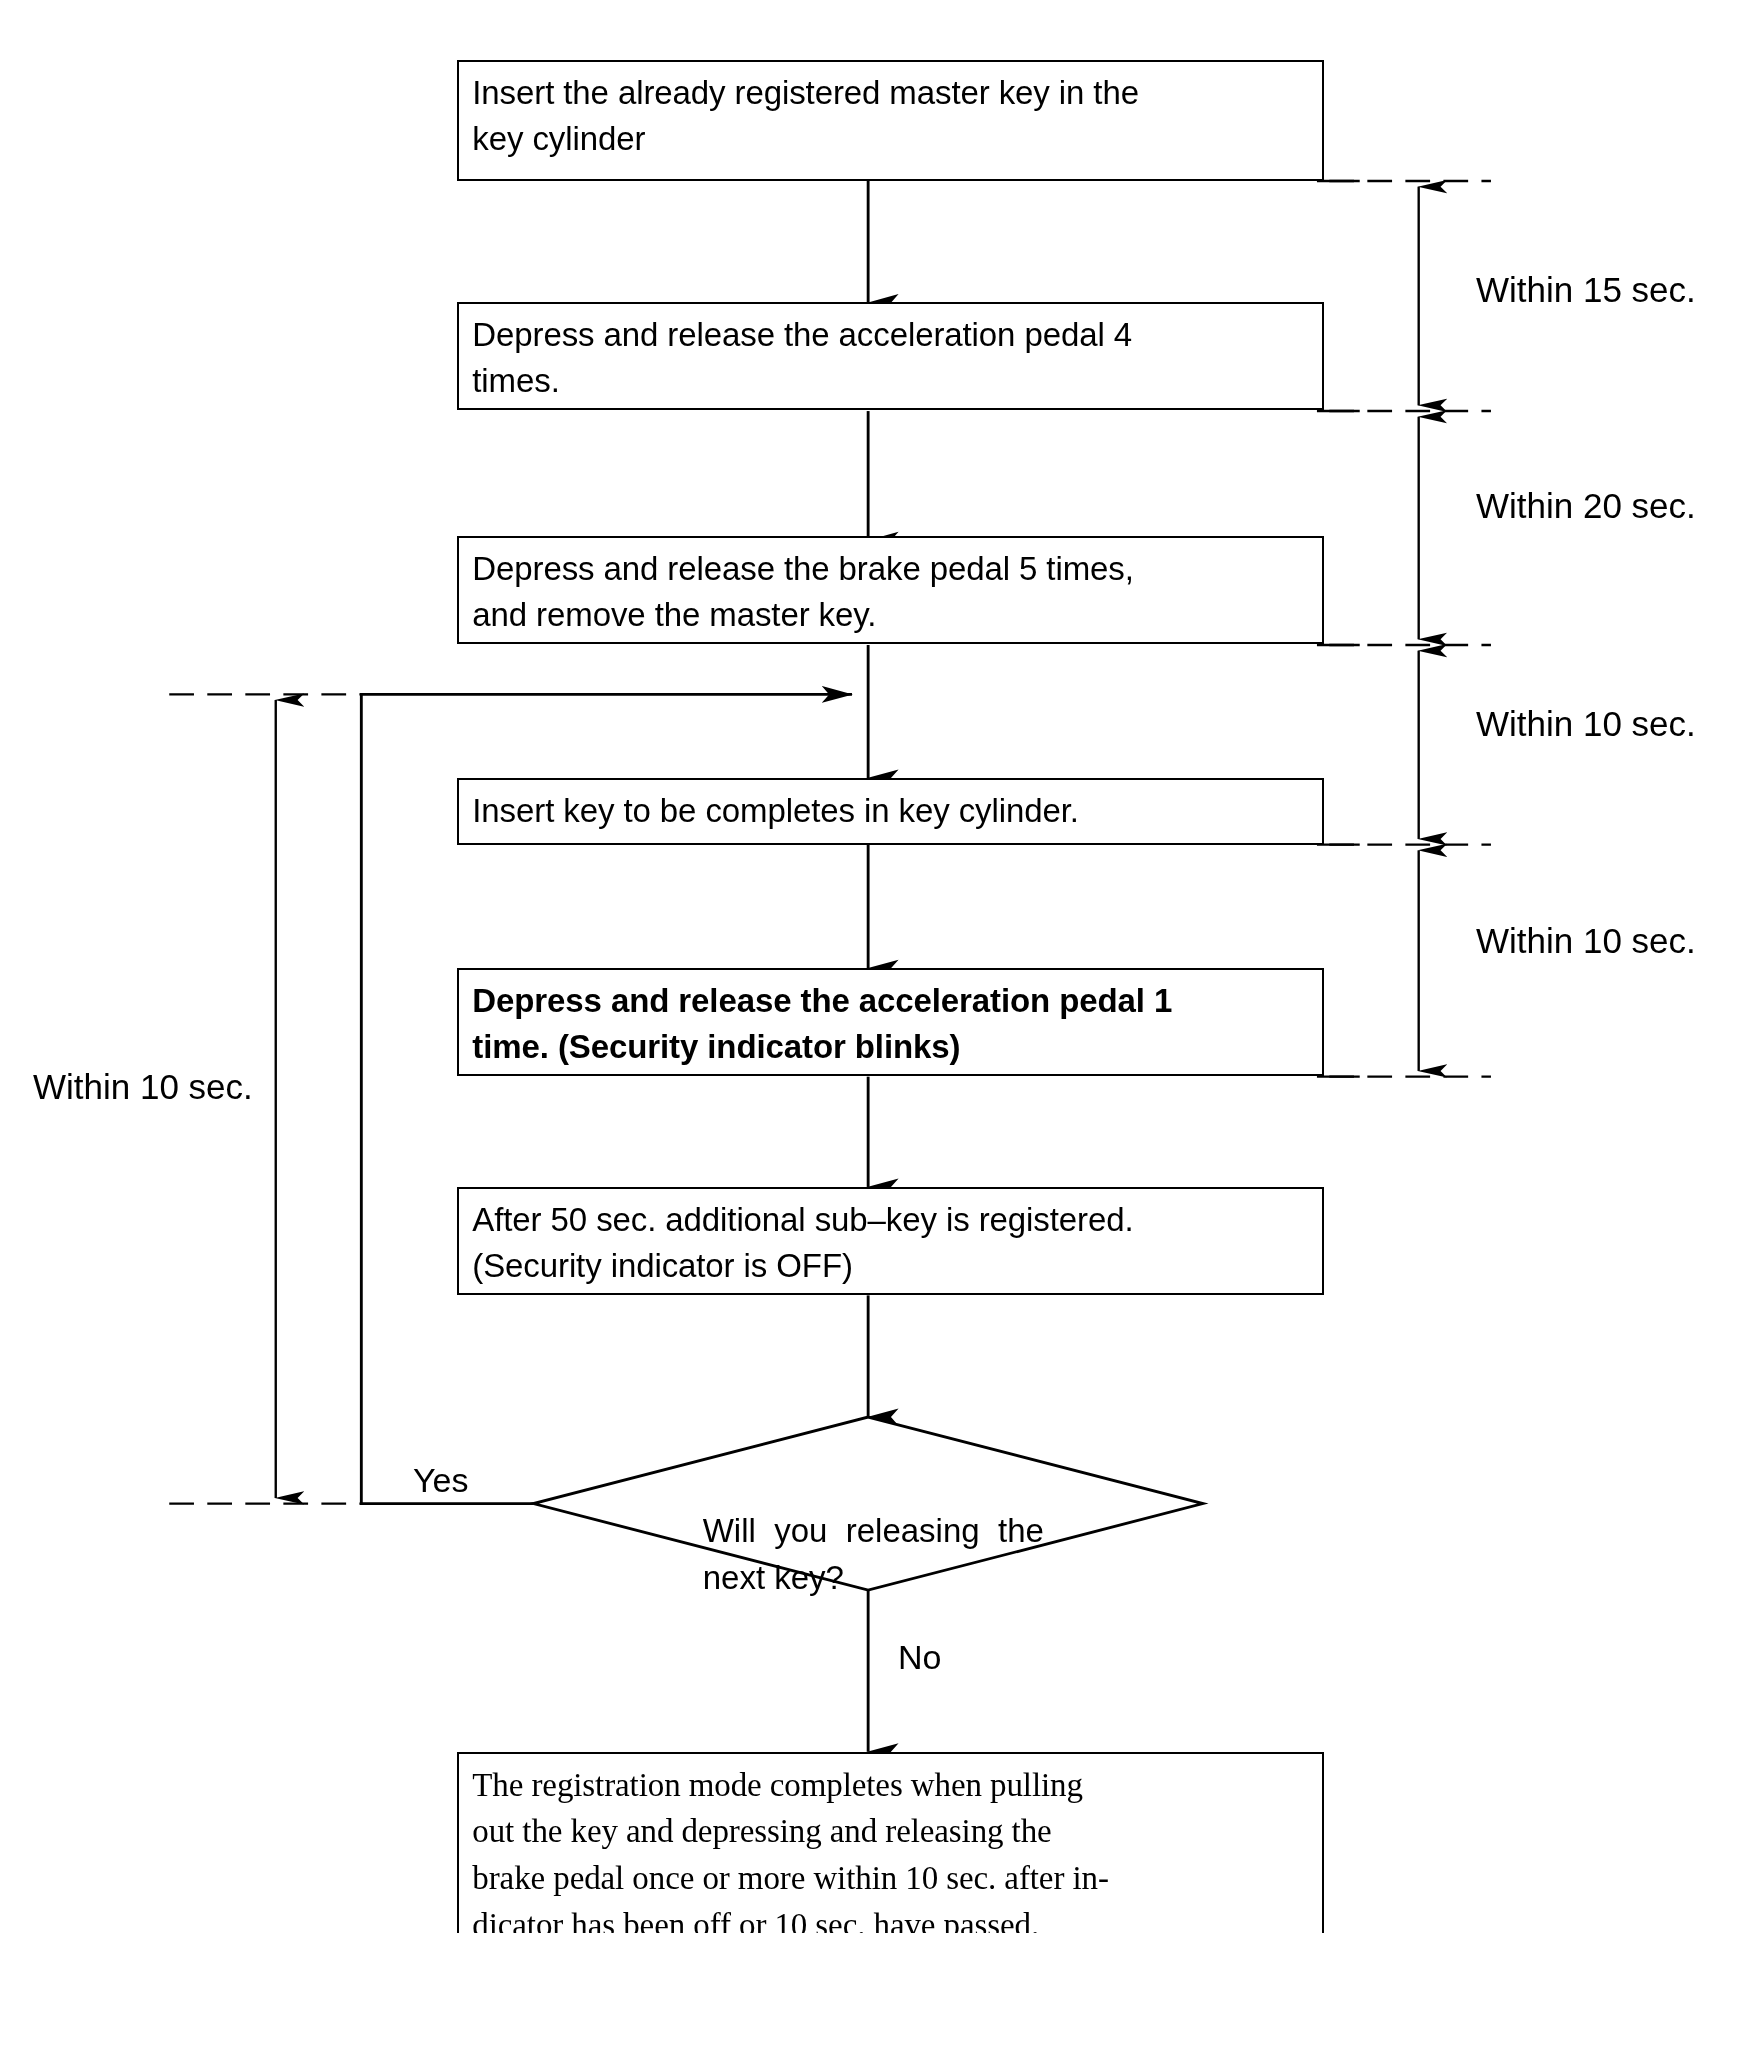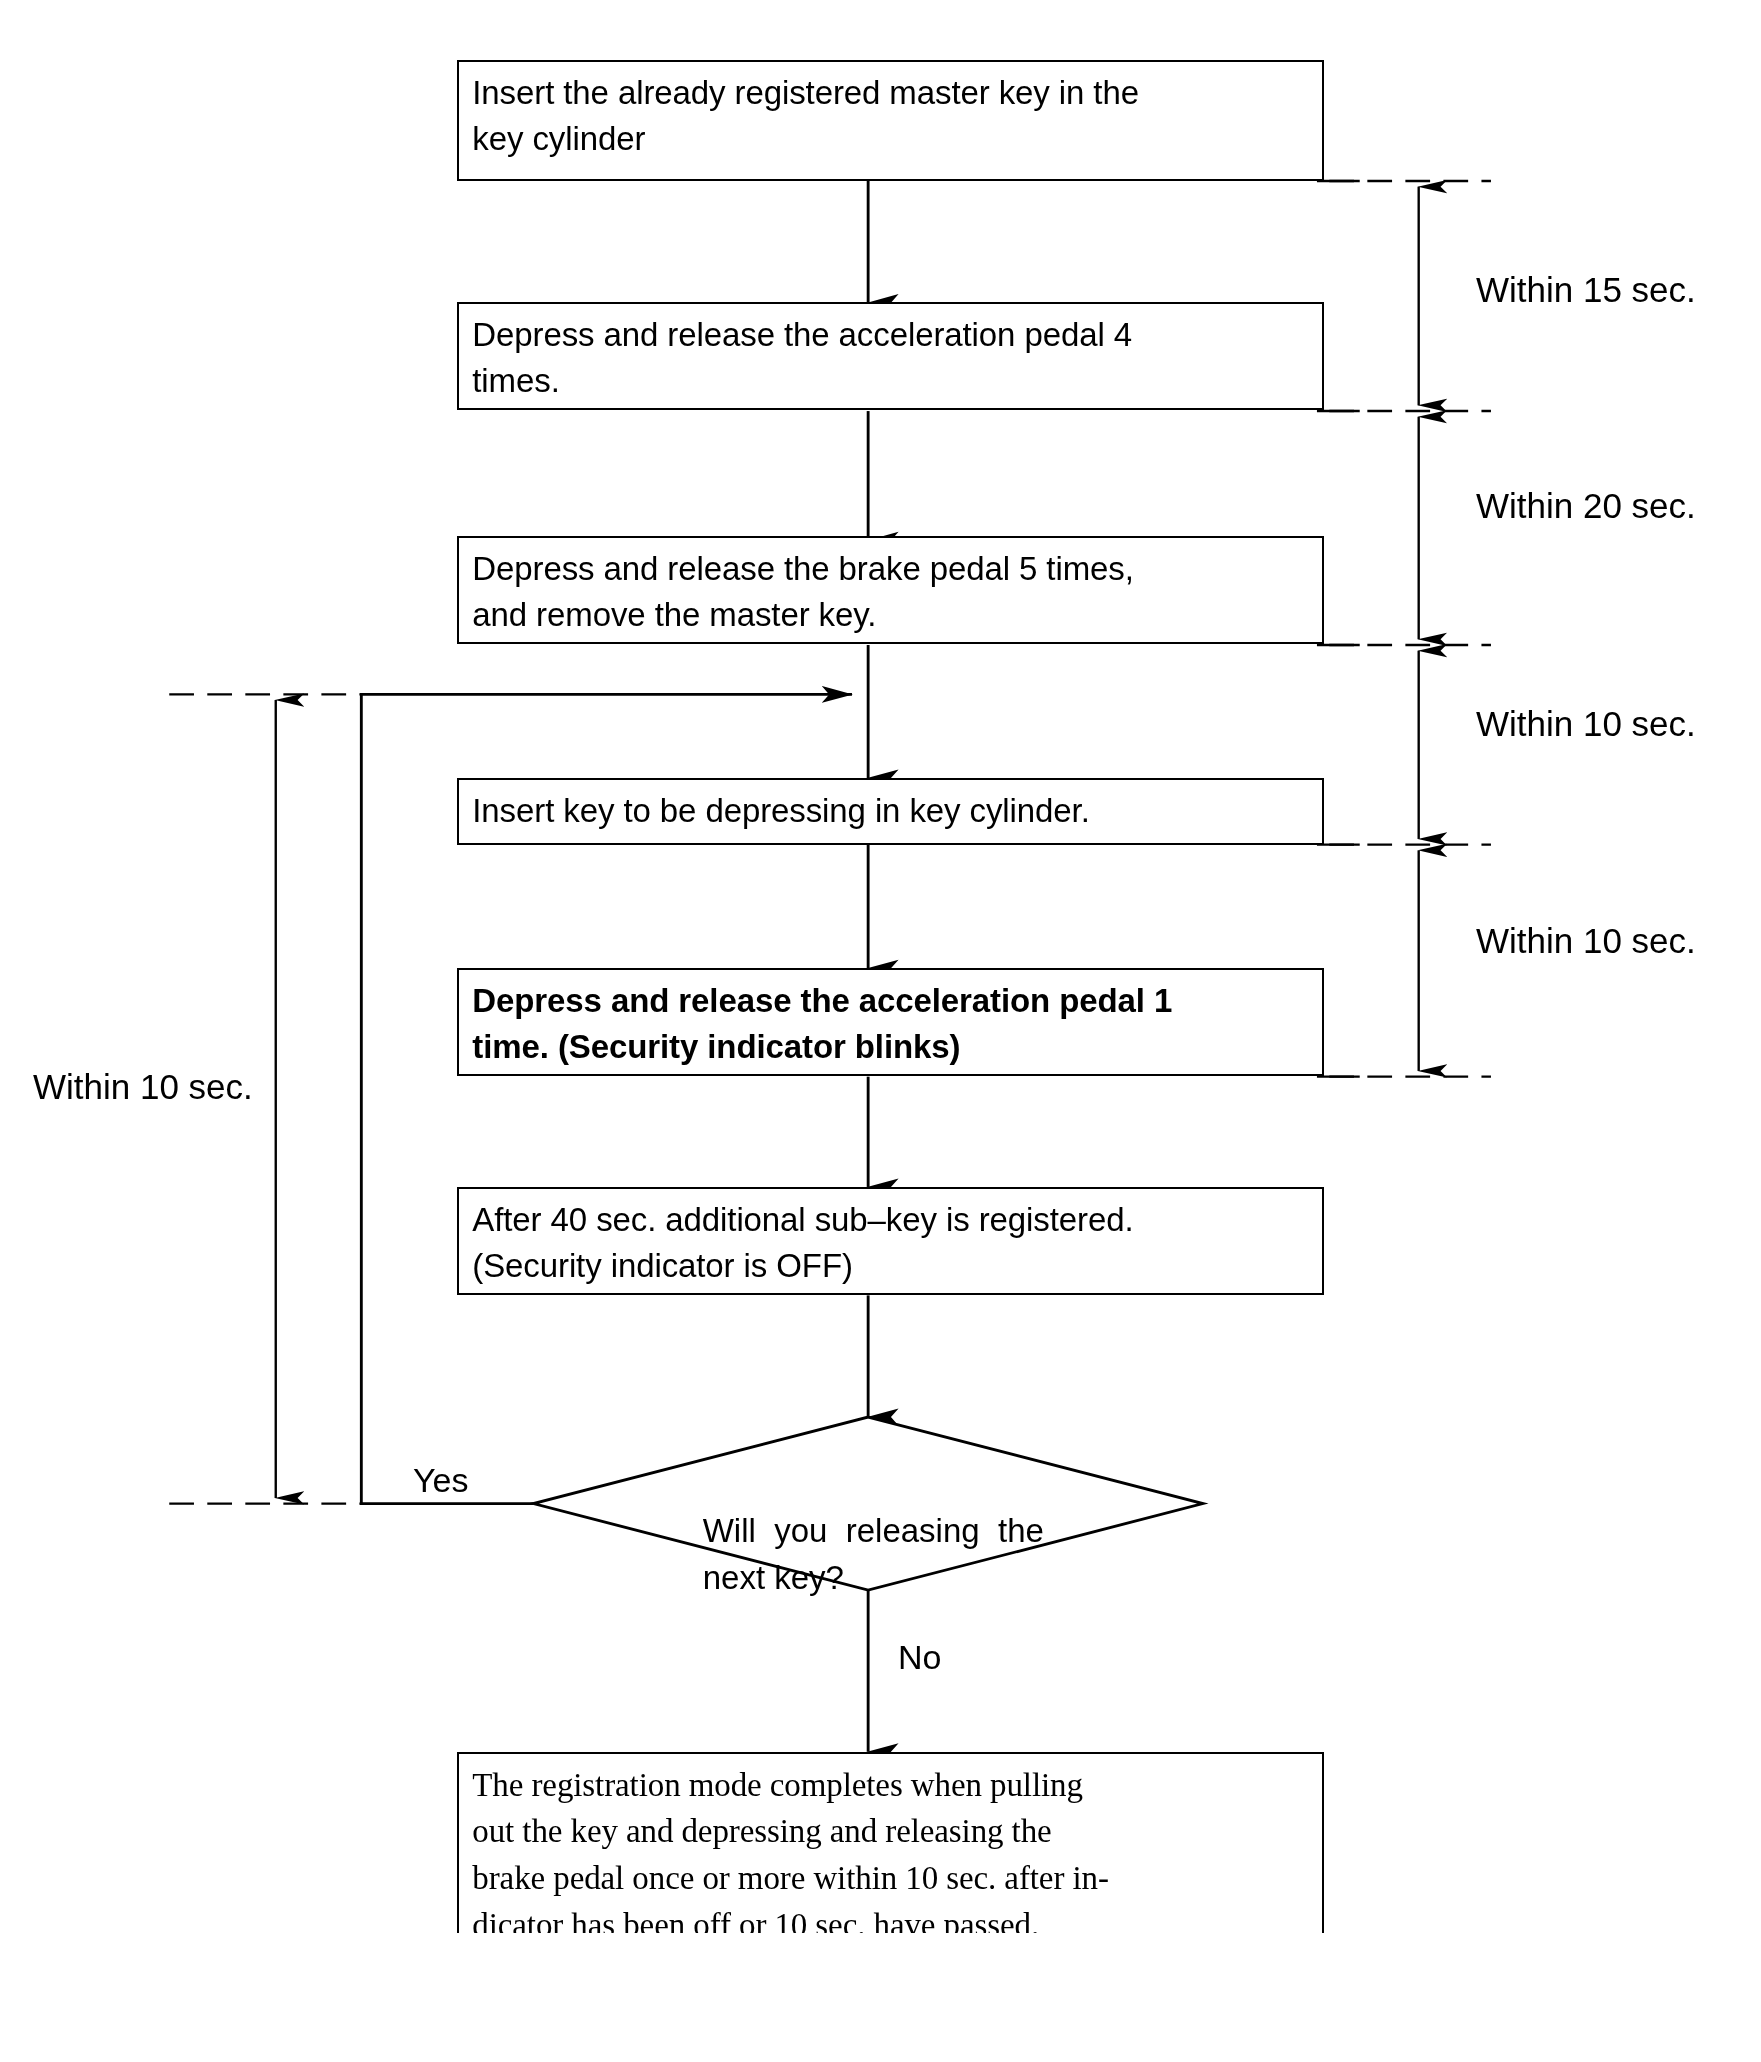--- a/index.html
+++ b/index.html
@@ -162,30 +162,30 @@
     <span class="ln">Depress and release the acceleration pedal 4</span>
     <span class="ln">times.</span>
   </div>
 
   <div class="node-box" style="left:457px; top:536px; width:867px; height:108px;">
     <span class="ln">Depress and release the brake pedal 5 times,</span>
     <span class="ln">and remove the master key.</span>
   </div>
 
   <div class="node-box" style="left:457px; top:778px; width:867px; height:67px;">
-    <span class="ln">Insert key to be depressing in key cylinder.</span>
+    <span class="ln">Insert key to be completes in key cylinder.</span>
   </div>
 
   <div class="node-box" style="left:457px; top:968px; width:867px; height:108px;font-weight:bold;">
     <span class="ln">Depress and release the acceleration pedal 1</span>
     <span class="ln">time. (Security indicator blinks)</span>
   </div>
 
   <div class="node-box" style="left:457px; top:1187px; width:867px; height:108px;">
-    <span class="ln">After 40 sec. additional sub–key is registered.</span>
+    <span class="ln">After 50 sec. additional sub–key is registered.</span>
     <span class="ln">(Security indicator is OFF)</span>
   </div>
 
   <div class="node-box" style="left:457px; top:1752px; width:867px; height:219px;font-family:Liberation Serif, serif;">
     <span class="ln">The registration mode completes when pulling</span>
     <span class="ln">out the key and depressing and releasing the</span>
     <span class="ln">brake pedal once or more within 10 sec. after in-</span>
     <span class="ln">dicator has been off or 10 sec. have passed.</span>
   </div>
 

